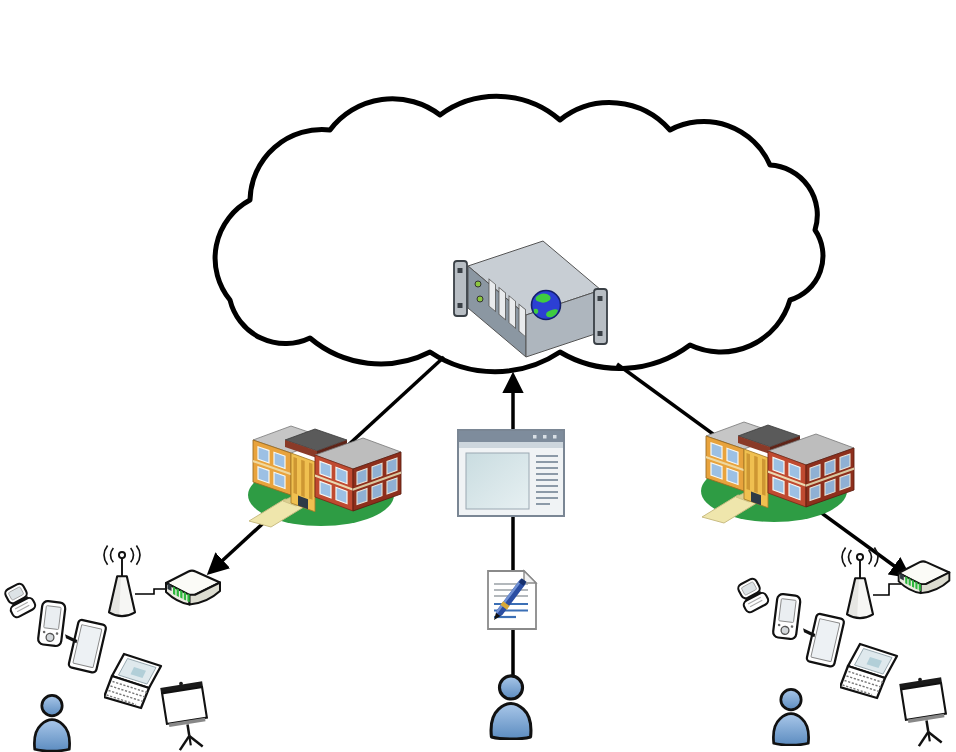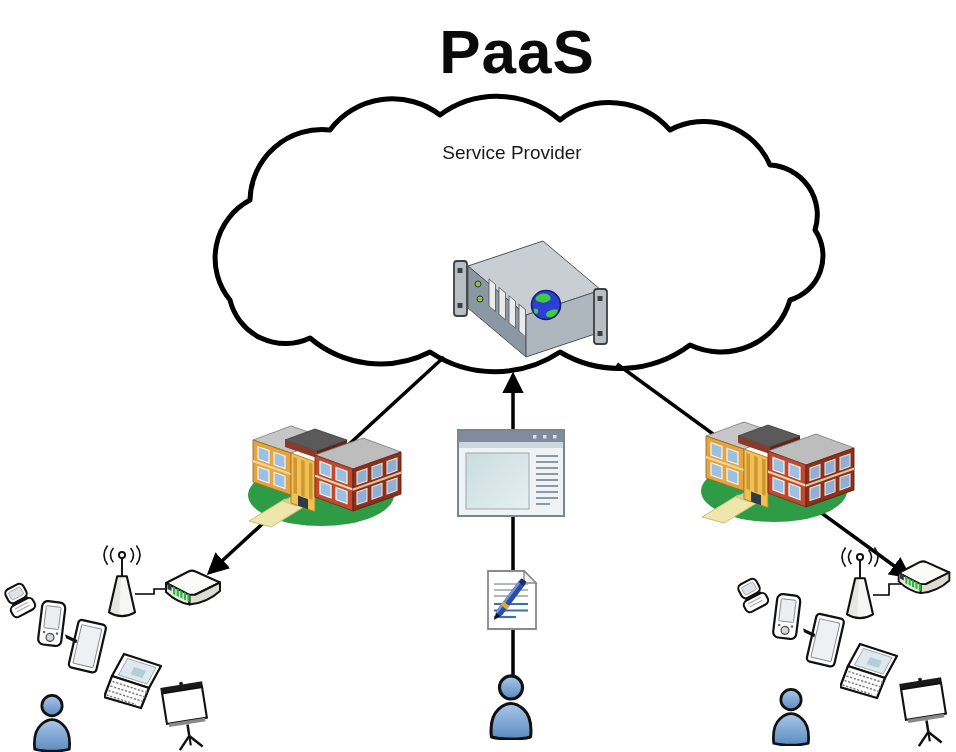--- a/index.html
+++ b/index.html
@@ -287,16 +287,14 @@
     <use href="#sym-antenna" x="835" y="545" width="50" height="80"></use>
     <use href="#sym-router" x="893" y="557" width="62" height="47"></use>
     <use href="#sym-flipphone" x="733" y="576" width="40" height="38"></use>
     <use href="#sym-pda" x="770" y="592" width="34" height="52"></use>
     <use href="#sym-tablet" x="800" y="611" width="48" height="62"></use>
     <use href="#sym-laptop" x="840" y="642" width="64" height="58"></use>
     <use href="#sym-screen" x="899" y="674" width="52" height="74"></use>
     <use href="#sym-person" x="765" y="686" width="52" height="60"></use>
   </svg>
 
-  <div class="diagram-title">PaaS</div>
-  <div class="cloud-label">Service Provider</div>
 
 </div>
 
 </body></html>

